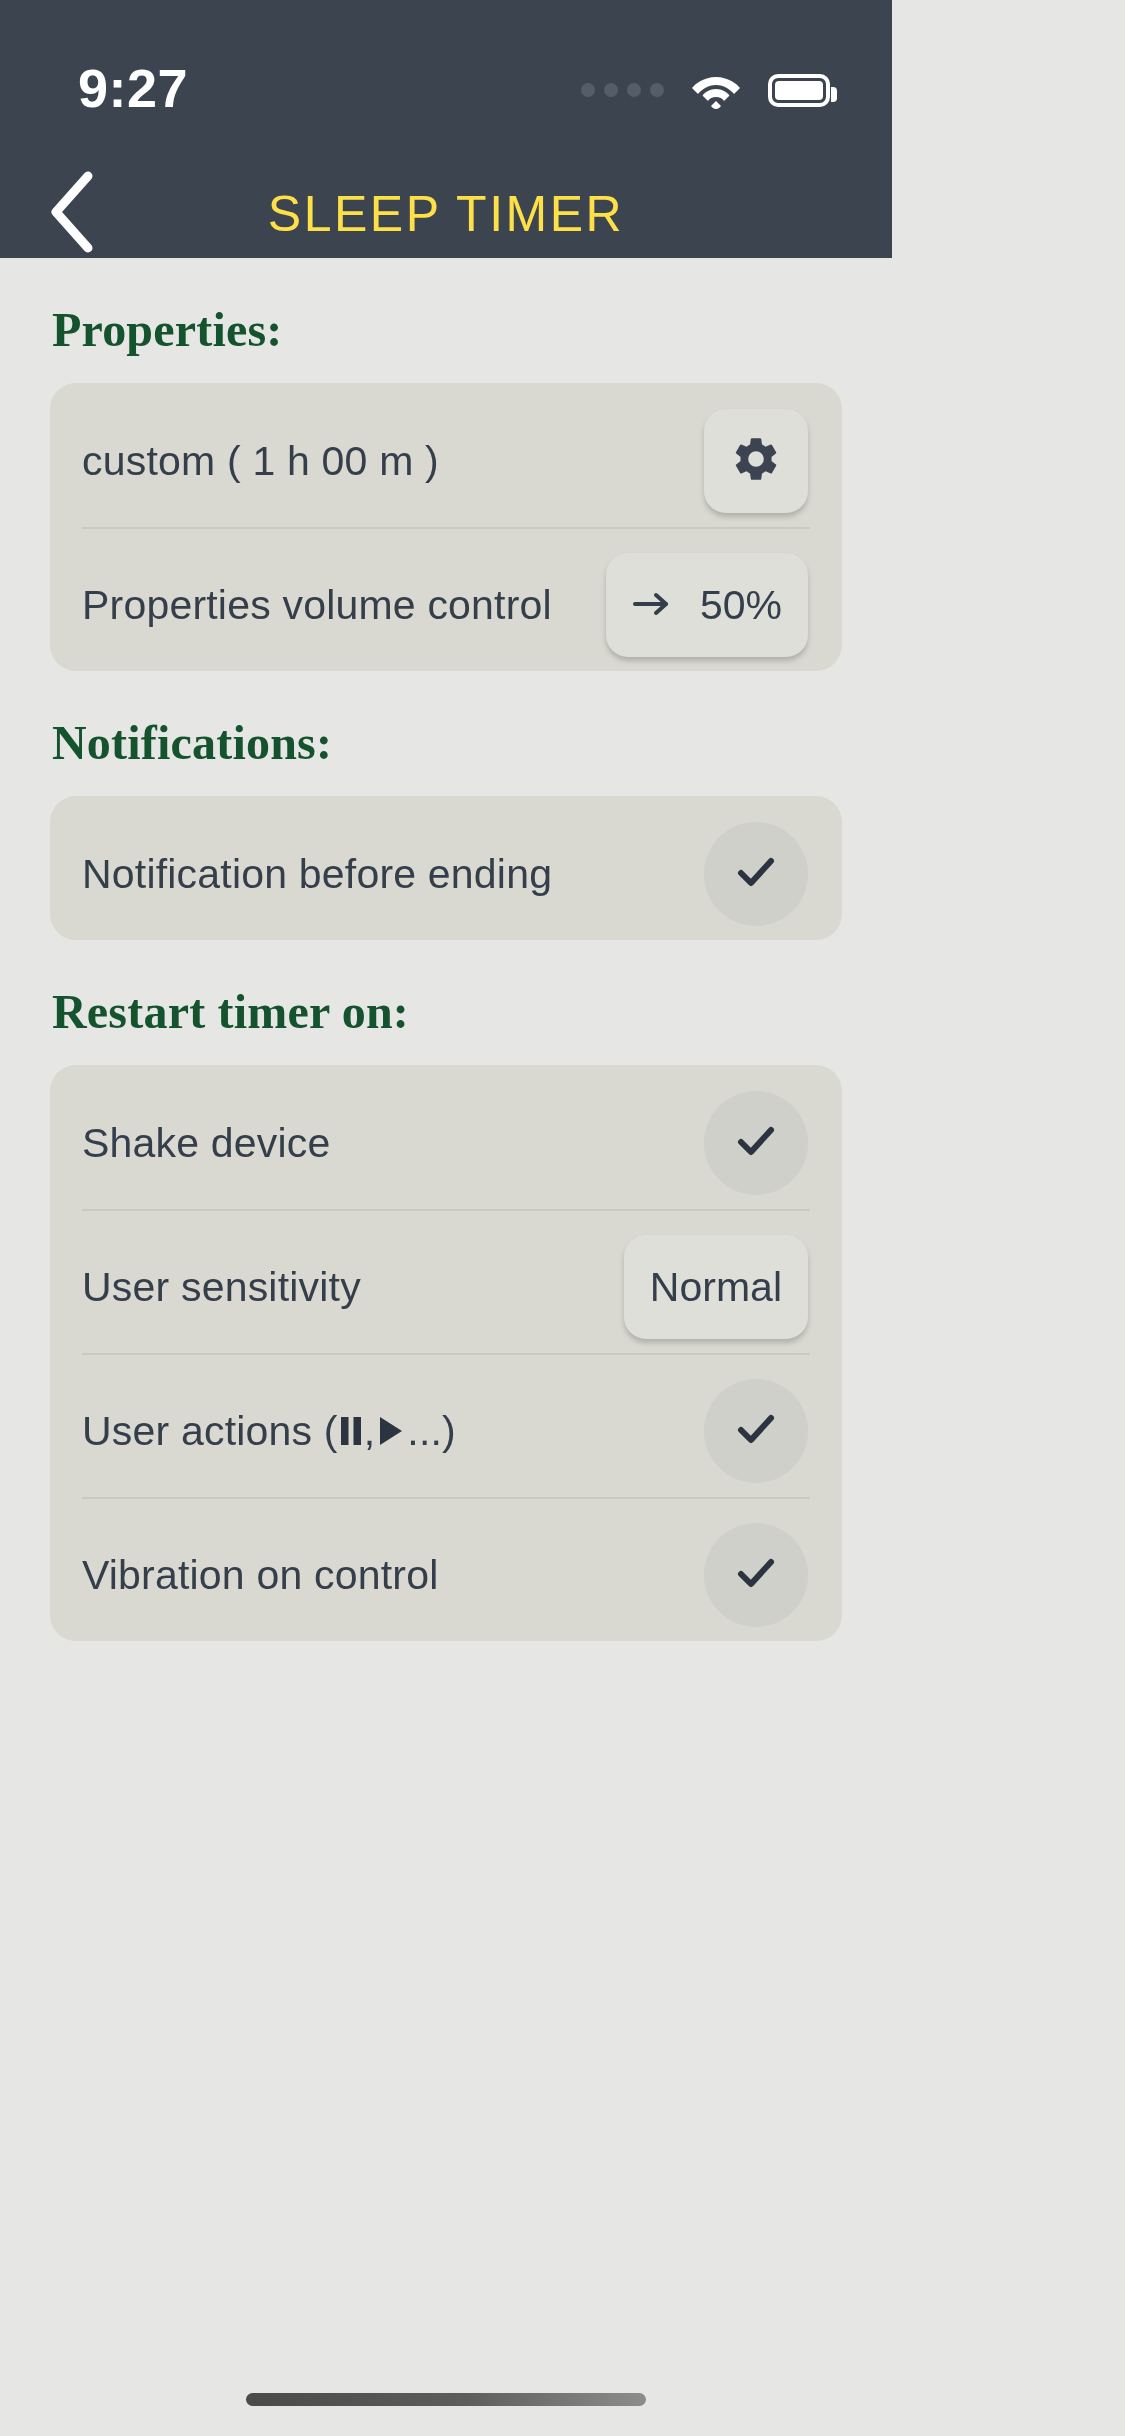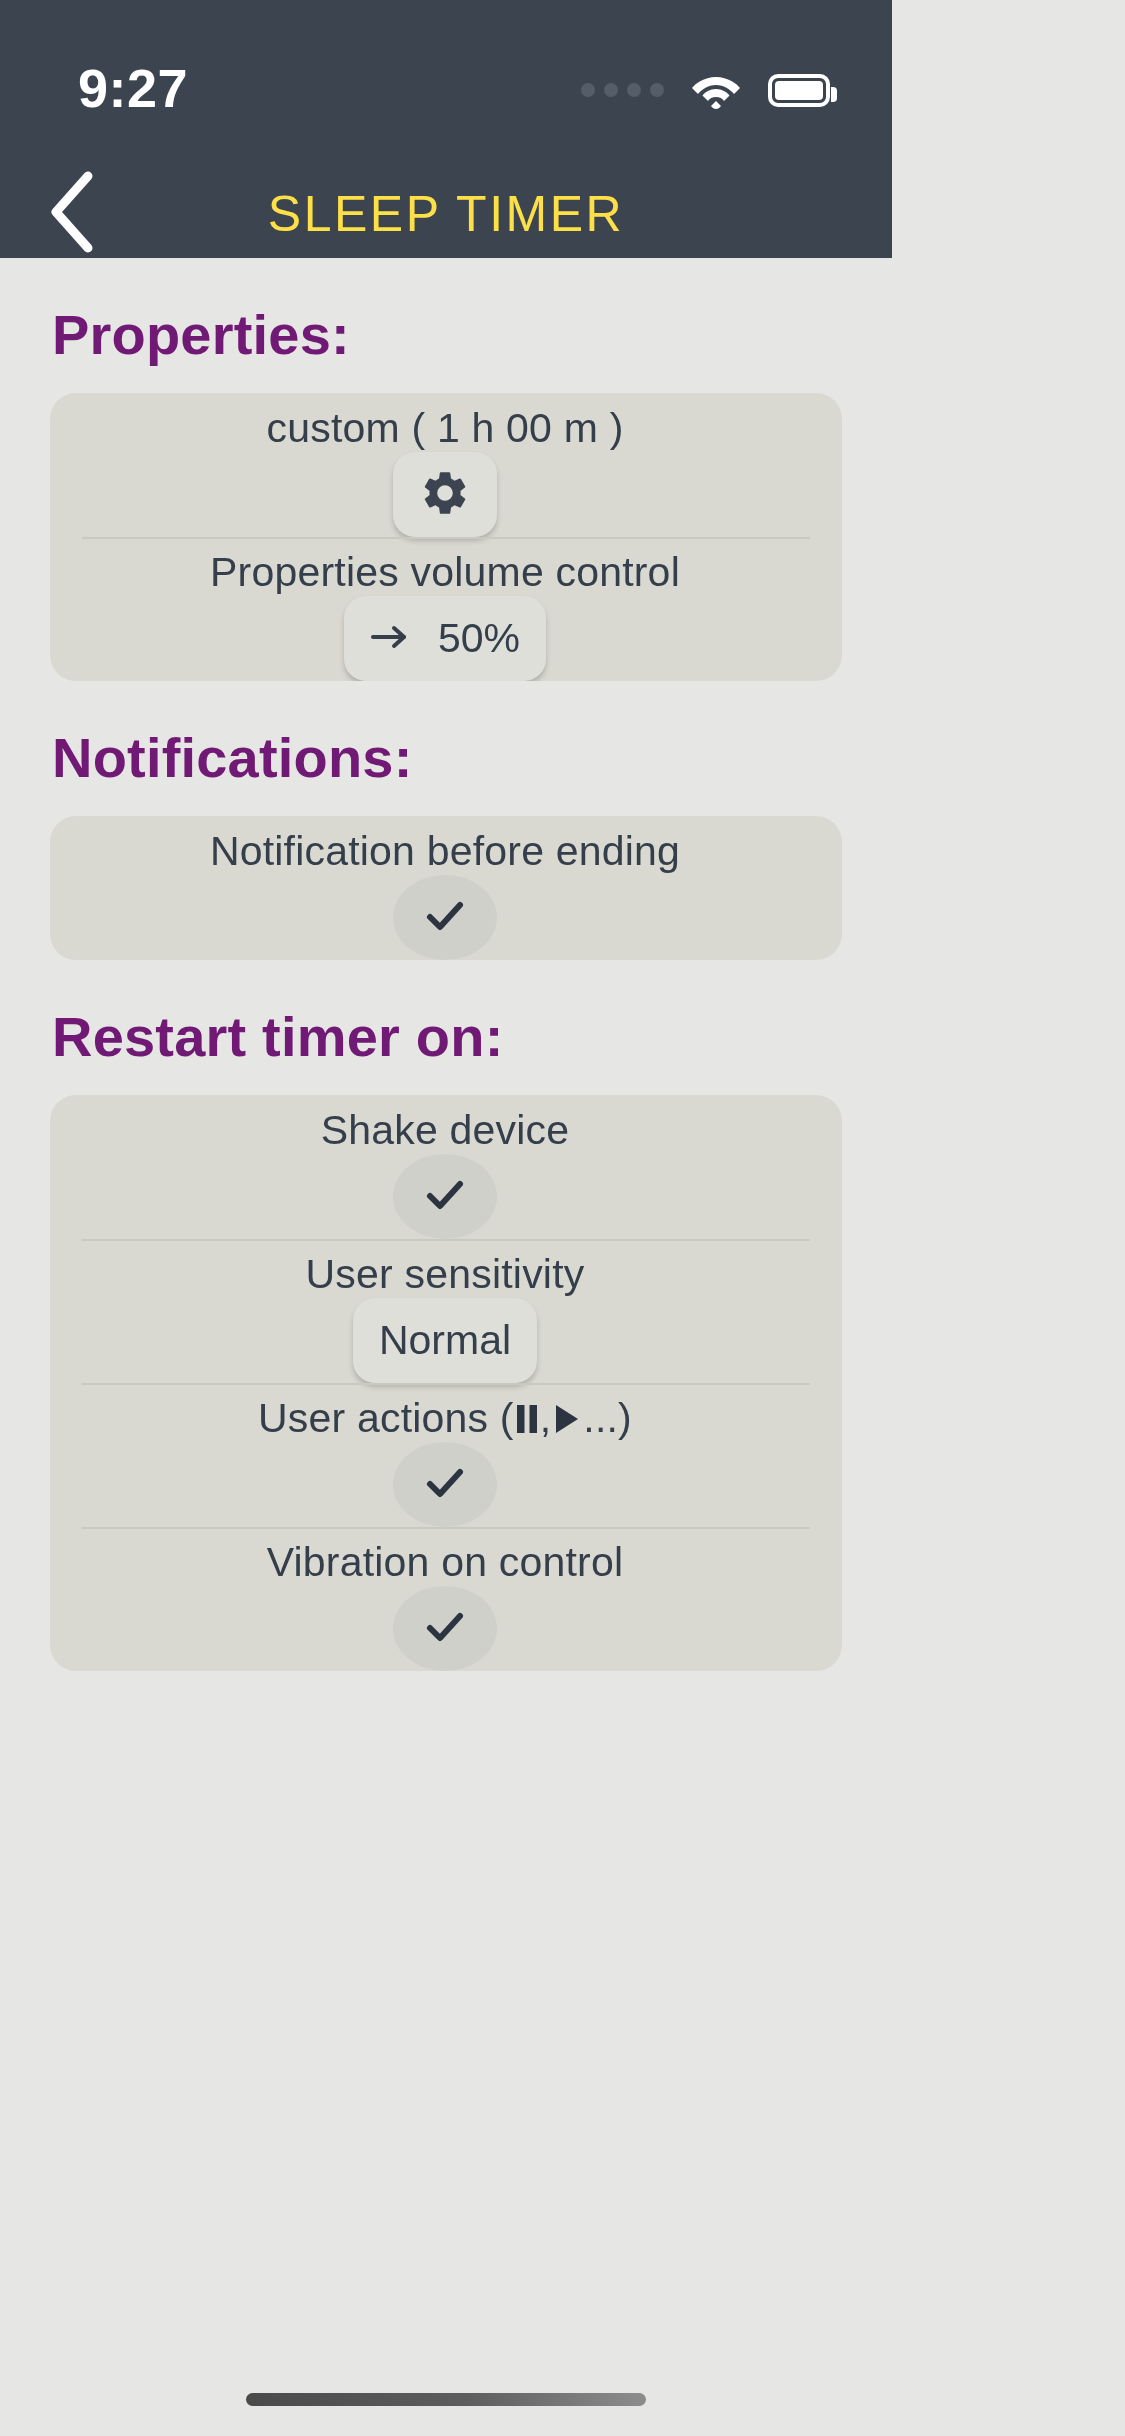--- a/index.html
+++ b/index.html
@@ -46,29 +46,29 @@
     cursor:pointer;
   }
   .nav-title{
     width:100%; text-align:center; color:#fde047;
     font-size:50px; font-weight:400; letter-spacing:2.5px;
   }
 
   
   .content{ padding:0 50px; }
   .section-title{
-    color:#701a75; font-size:56px; font-weight:700;
-    margin:44px 0 26px 2px; letter-spacing:0.2px;
+    color:#14532d; font-size:48px; font-weight:700;
+    margin:44px 0 26px 2px; letter-spacing:0.2px;font-family:Liberation Serif, serif;
   }
   .card{
     background:#d9d9d2; border-radius:26px; overflow:hidden;
   }
   .row{
     position:relative; display:flex; align-items:center; justify-content:space-between;
-    padding:12px 34px 0 32px; height:144px;flex-direction:column;
+    padding:12px 34px 0 32px; height:144px;
   }
   .row + .row::before{
     content:""; position:absolute; left:32px; right:32px; top:0;
     height:2px; background:#c9c9c1;
   }
   .row-label{
     color:#353f4b; font-size:41px; font-weight:400; letter-spacing:0.2px;
     display:flex; align-items:center; gap:0;
   }
   .row-label .glyph{ display:inline-flex; align-items:center; }

